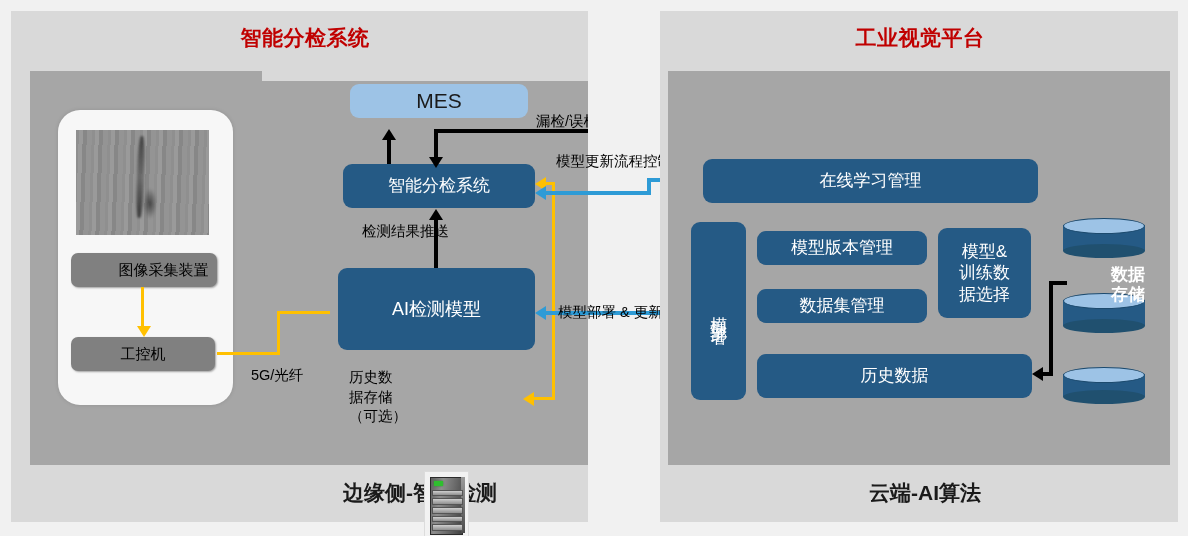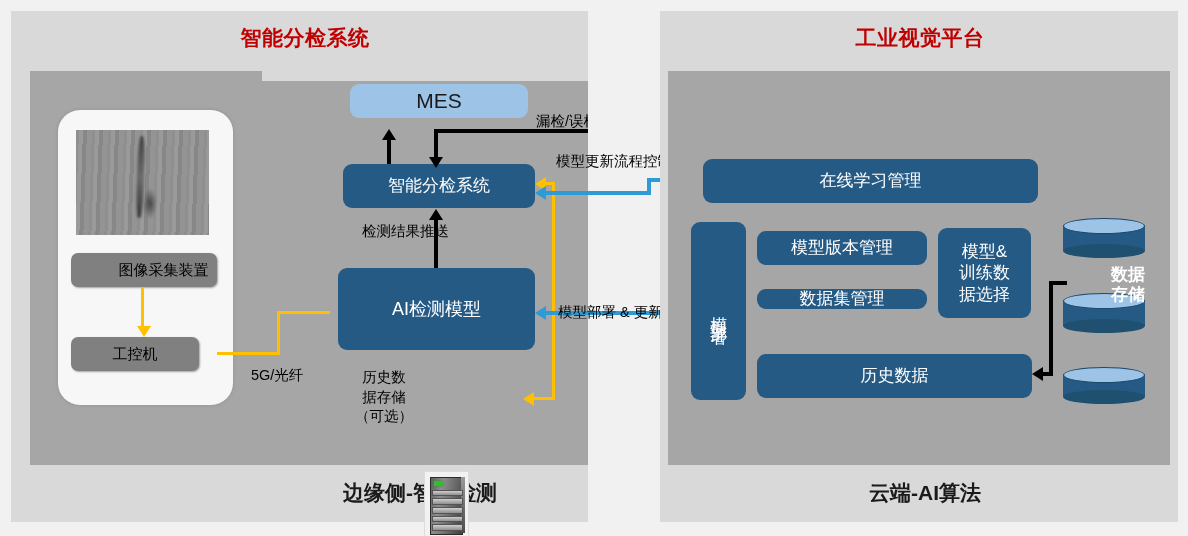--- a/index.html
+++ b/index.html
@@ -36,21 +36,21 @@
      position:relative;overflow:hidden;}
   .photo:after{content:"";position:absolute;left:46%;top:6%;width:7px;height:78%;
      background:linear-gradient(180deg,rgba(40,40,40,.75),rgba(70,70,70,.5),rgba(35,35,35,.8));
      filter:blur(1.2px);transform:rotate(2deg);border-radius:40%;}
   .photo:before{content:"";position:absolute;left:50%;top:55%;width:14px;height:30%;
      background:radial-gradient(ellipse at center,rgba(45,45,45,.8),rgba(120,120,120,0) 70%);
      filter:blur(1px);}
 
   
   .lbl{font-size:14.5px;color:#000;line-height:1.3;white-space:pre;}
-  .lbl.c{text-align:center;white-space:normal;}
+  .lbl.c{white-space:normal;}
 
   
   .srv{position:relative;background:#f2f2f2;border:1px solid #dcdcdc;}
   .srv .tower{position:absolute;left:12%;top:7%;width:72%;height:86%;
      background:linear-gradient(100deg,#5d5d5d,#8d8d8d 30%,#6a6a6a 62%,#3f3f3f);
      border:1px solid #2b2b2b;}
   .srv .led{position:absolute;left:22%;top:13%;width:20%;height:8%;background:#2fbf2f;
      box-shadow:0 0 2px #1d8b1d;}
   .srv .bay{position:absolute;left:16%;width:68%;height:7%;
      background:linear-gradient(180deg,#cfcfcf,#8f8f8f);border:1px solid #555;}
@@ -90,21 +90,21 @@
 <div class="abs band" style="left:11px;top:465px;width:577px;height:57px;"></div>
 
 <div class="abs red-title" style="left:215px;top:27px;width:180px;">智能分检系统</div>
 <div class="abs bot-title" style="left:295px;top:482px;width:250px;">边缘侧-智能检测</div>
 
 <div class="abs inner" style="left:30px;top:71px;width:232px;height:394px;background:#a6a6a6;"></div>
 <div class="abs device" style="left:58px;top:110px;width:175px;height:295px;"></div>
 <div class="abs photo" style="left:76px;top:130px;width:133px;height:105px;"></div>
 
 <div class="abs node gray" style="left:71px;top:253px;width:146px;height:34px;padding-left:39px;">图像采集装置</div>
-<div class="abs node gray" style="left:71px;top:337px;width:128px;height:34px;">工控机</div>
+<div class="abs node gray" style="left:71px;top:337px;width:144px;height:34px;">工控机</div>
 
 <div class="abs ln or" style="left:141px;top:287px;width:3px;height:39px;"></div>
 <div class="tri dn-or abs" style="left:137px;top:326px;"></div>
 
 <div class="abs ln or" style="left:217px;top:352px;width:63px;height:3px;"></div>
 <div class="abs ln or" style="left:277px;top:311px;width:3px;height:44px;"></div>
 <div class="abs ln or" style="left:277px;top:311px;width:54px;height:3px;"></div>
 <div class="tri rt-or abs" style="left:331px;top:305px;"></div>
 <div class="abs lbl" style="left:251px;top:366px;">5G/光纤</div>
 
@@ -173,21 +173,21 @@
 <div class="abs band" style="left:660px;top:465px;width:518px;height:57px;"></div>
 
 <div class="abs red-title" style="left:830px;top:27px;width:180px;">工业视觉平台</div>
 <div class="abs bot-title" style="left:835px;top:482px;width:180px;">云端-AI算法</div>
 
 <div class="abs node" style="left:703px;top:159px;width:335px;height:44px;">在线学习管理</div>
 
 <div class="abs node vert" style="left:691px;top:222px;width:55px;height:178px;">模型部署</div>
 
 <div class="abs node" style="left:757px;top:231px;width:170px;height:34px;">模型版本管理</div>
-<div class="abs node" style="left:757px;top:289px;width:170px;height:20px;">数据集管理</div>
+<div class="abs node" style="left:757px;top:289px;width:170px;height:34px;">数据集管理</div>
 
 <div class="abs node" style="left:938px;top:228px;width:93px;height:90px;">
   <span style="white-space:pre-line;">模型&amp;
 训练数
 据选择</span>
 </div>
 
 <div class="abs node" style="left:757px;top:354px;width:275px;height:44px;">历史数据</div>
 
 <div class="abs" style="left:1063px;top:218px;width:82px;height:106px;">

